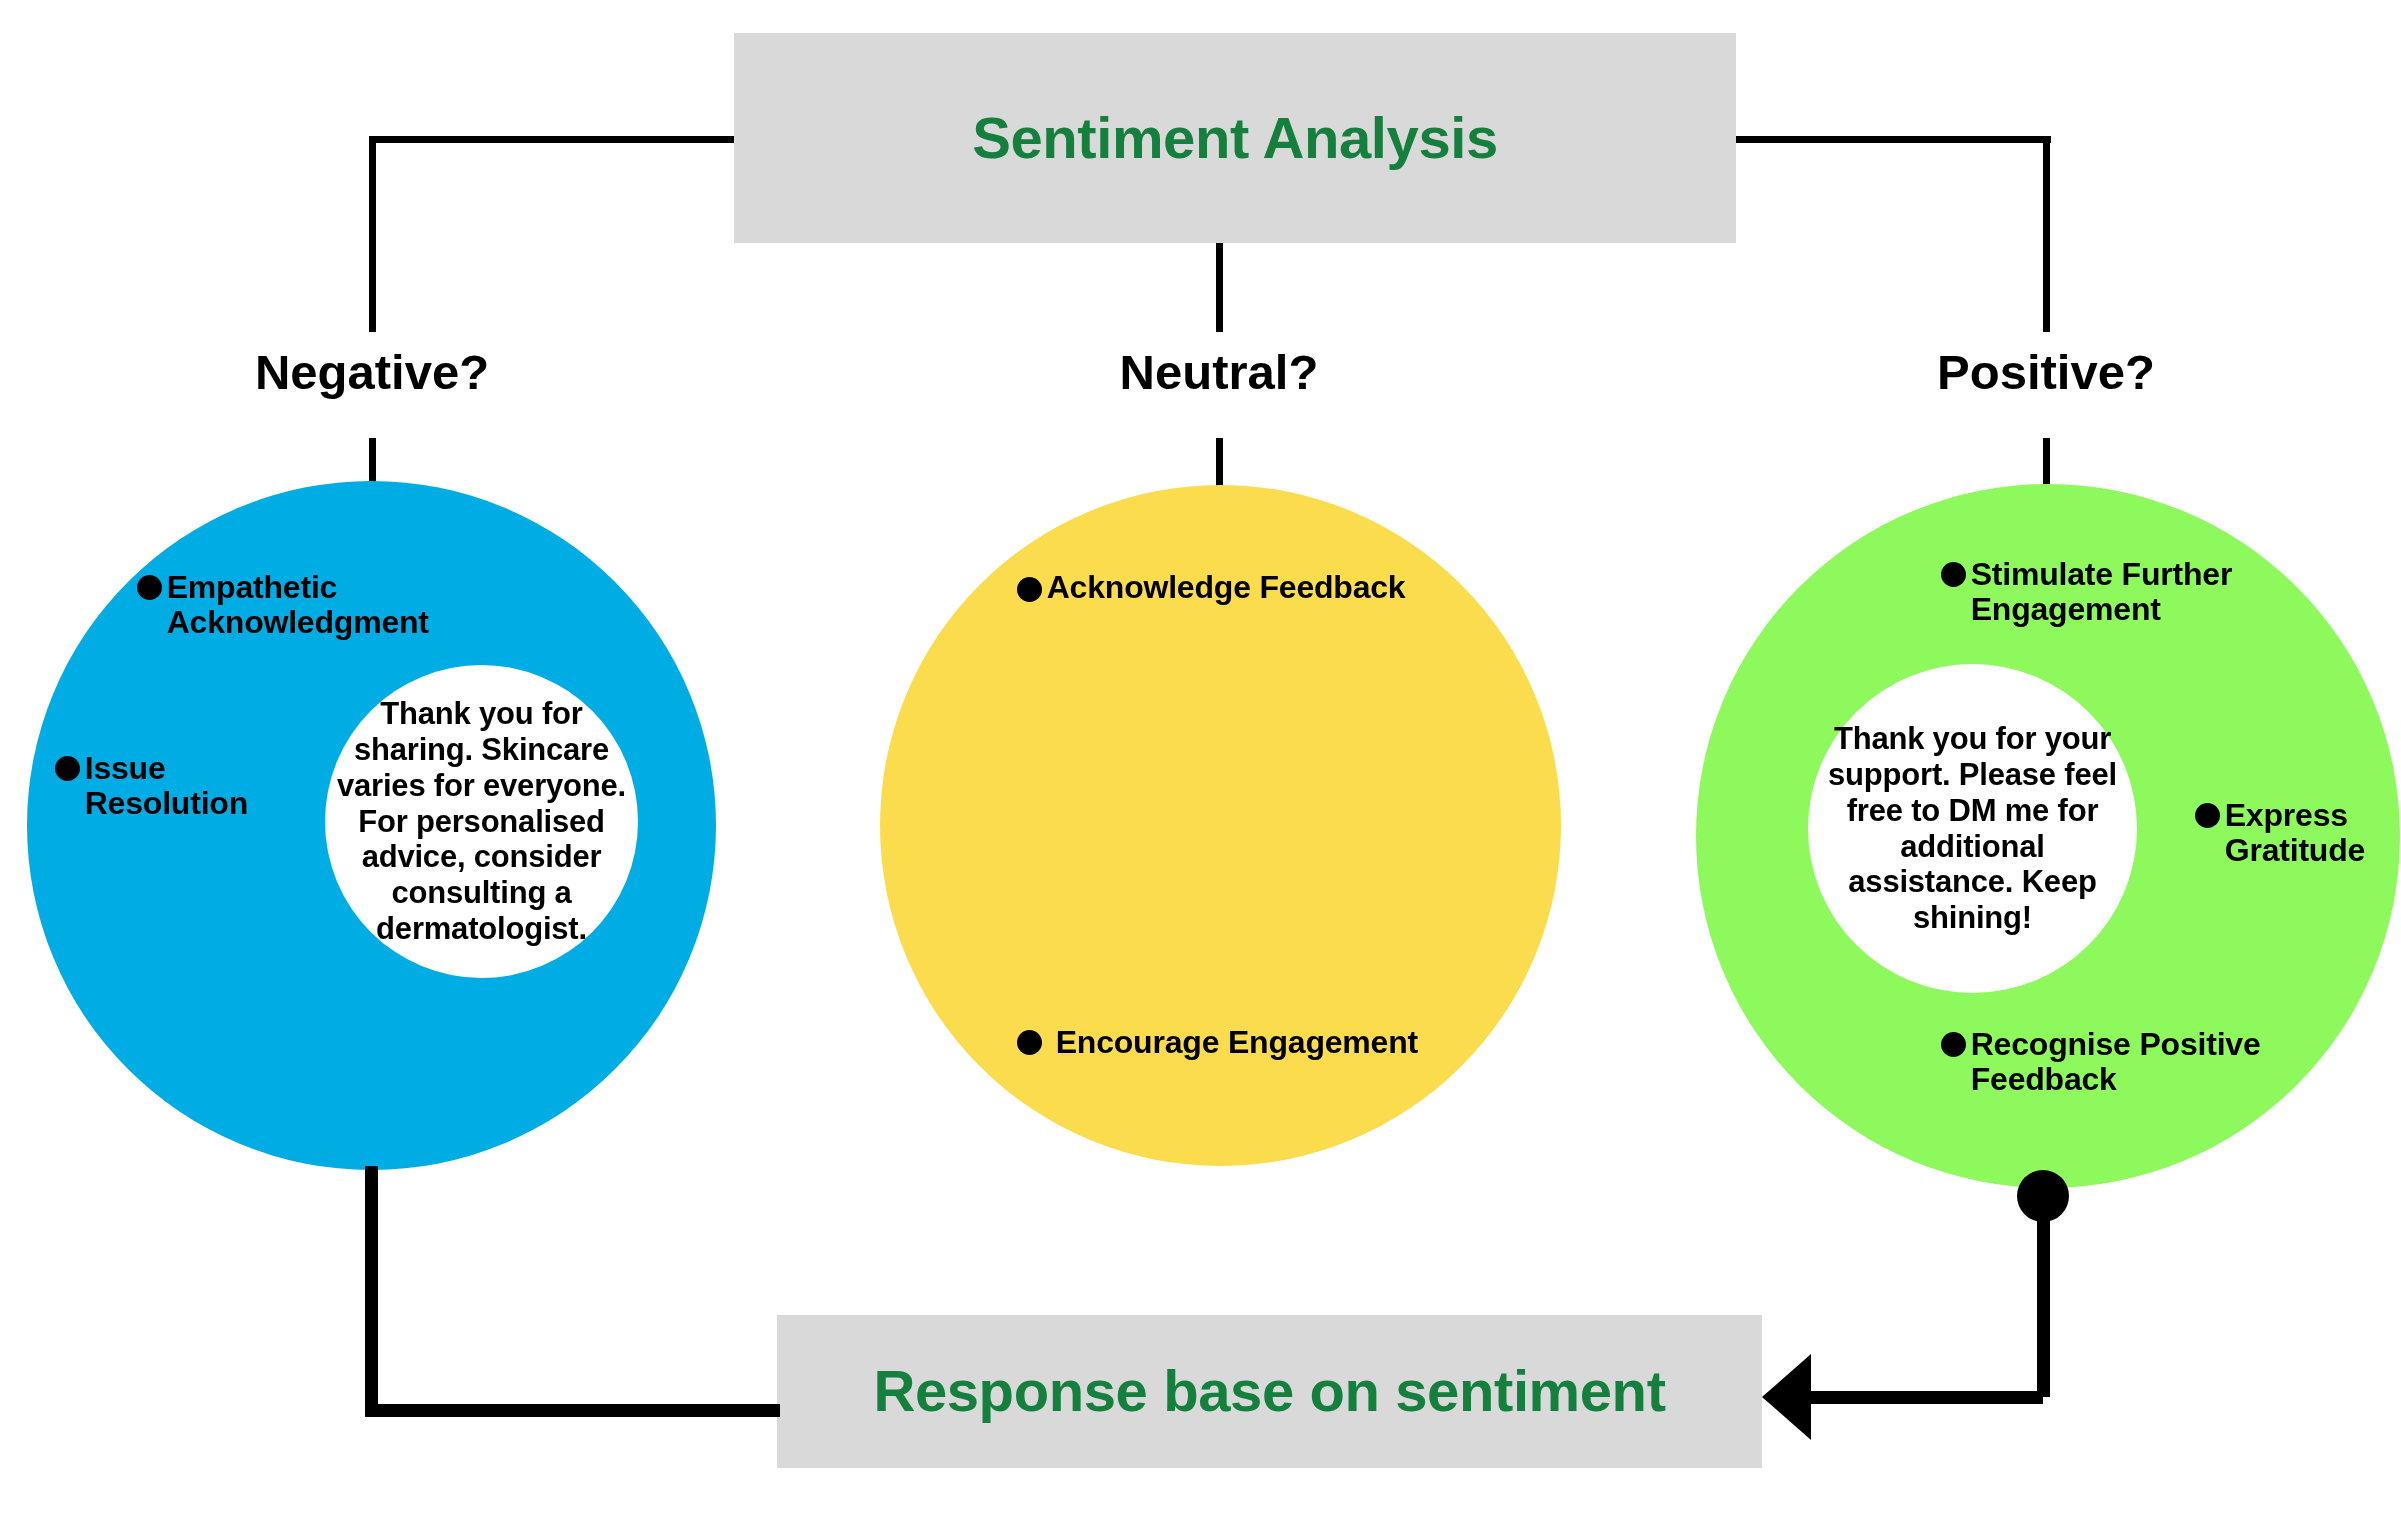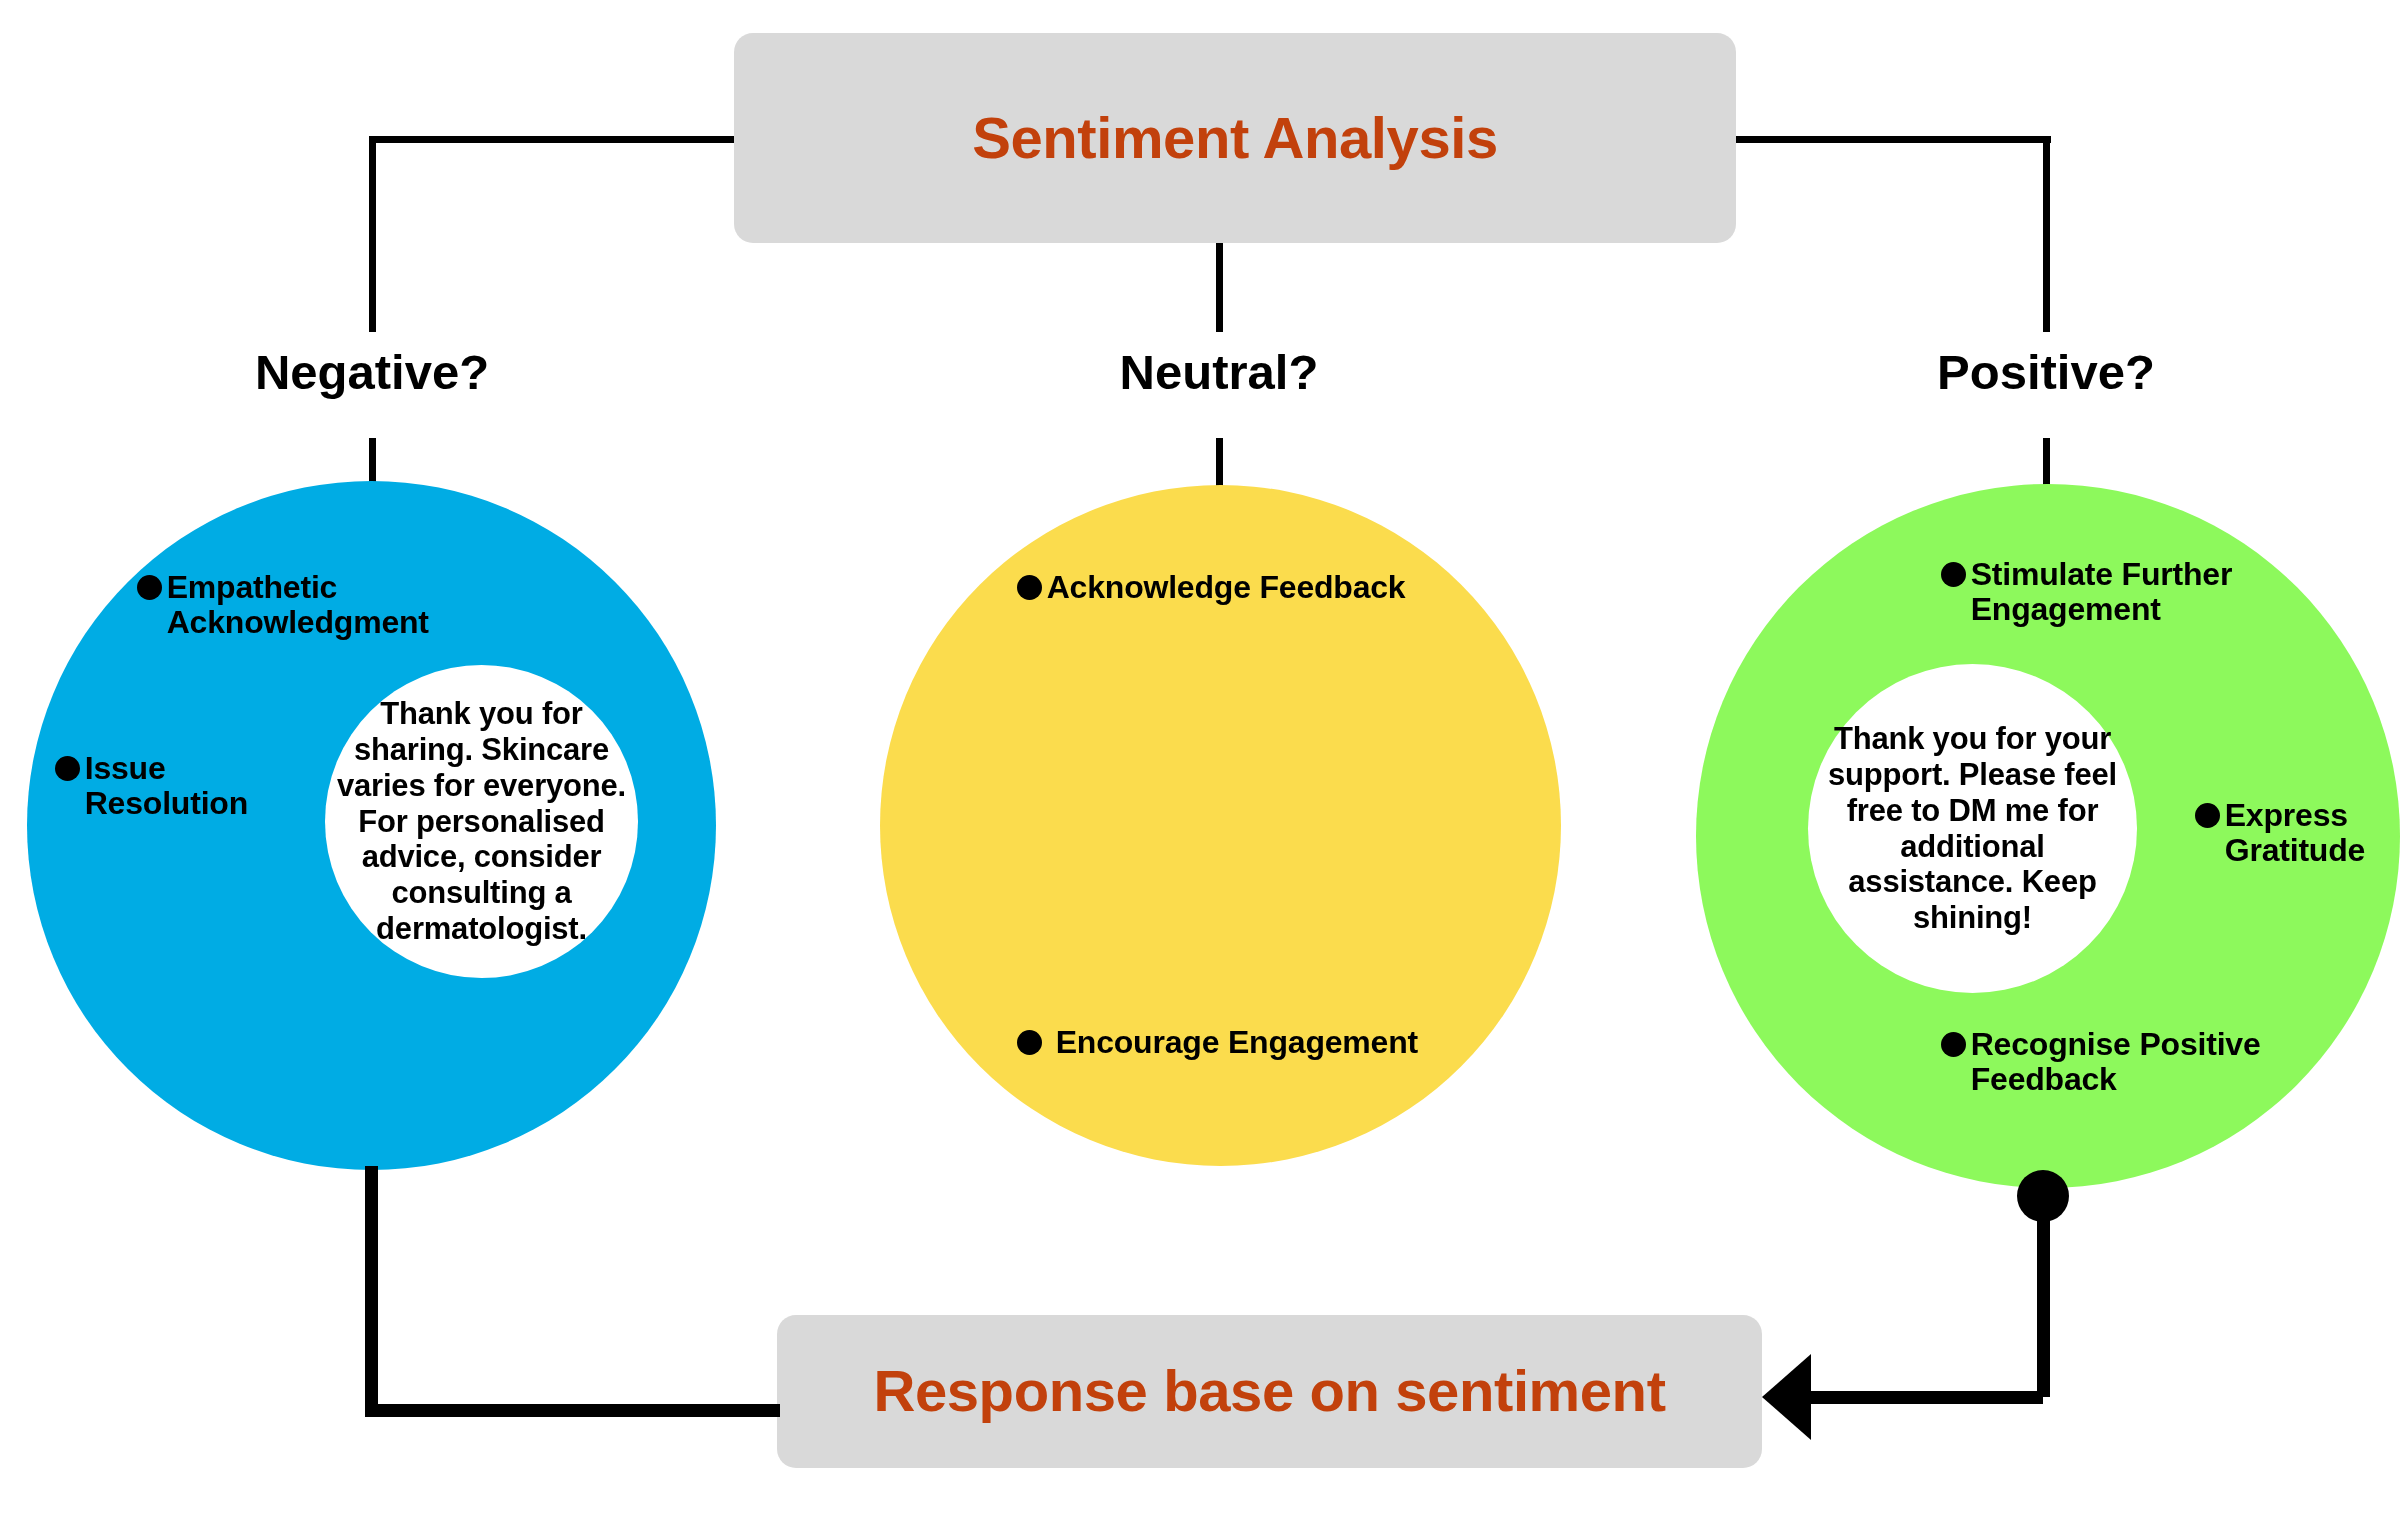--- a/index.html
+++ b/index.html
@@ -20,27 +20,26 @@
   }
 
   
   .proc-box {
     position: absolute;
     background: #d9d9d9;
     display: flex;
     align-items: center;
     justify-content: center;
     text-align: center;
-    color: #c2410c;
+    color: #15803d;
     font-weight: bold;
     font-family: "Liberation Sans", sans-serif;
     line-height: 1.12;
     letter-spacing: -0.4px;
     z-index: 6;
-    border-radius: 19px;
   }
   #title-box {
     left: 734px;
     top: 33px;
     width: 1002px;
     height: 210px;
     font-size: 58px;
   }
   #response-box {
     left: 777px;
@@ -190,21 +189,21 @@
 Acknowledgment</span>
   </div>
   <div class="ring-item lft" style="left:55px; top:751px; width:235px;">
     <span class="bullet"></span>
     <span class="rtext">Issue
 Resolution</span>
   </div>
 
   <div class="donut" style="left:880px; top:485px; width:681px; height:681px; background:#fbdc4d;"></div>
 
-  <div class="ring-item lft" style="left:1017px; top:570px; width:454px;">
+  <div class="ring-item lft" style="left:1017px; top:570px; width:454px;align-items:center;">
     <span class="bullet"></span>
     <span class="rtext">Acknowledge Feedback</span>
   </div>
   <div class="ring-item lft" style="left:1017px; top:1025px; width:462px;gap:9px;">
     <span class="bullet"></span>
     <span class="rtext">Encourage Engagement</span>
   </div>
 
   <div class="donut" style="left:1696px; top:484px; width:704px; height:704px; background:#8df95c;"></div>
   <div class="donut-hole" style="left:1808px; top:664px; width:329px; height:329px;">

